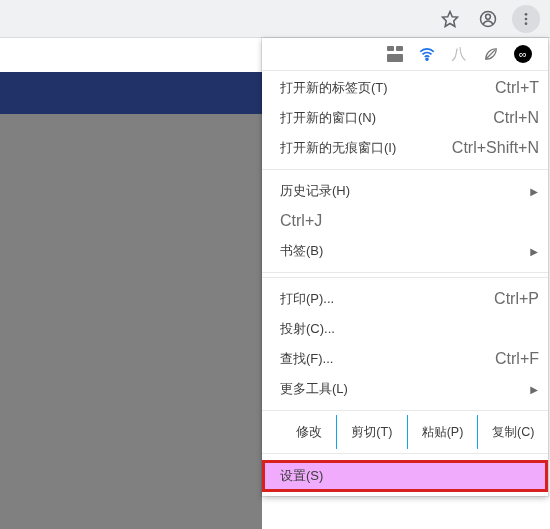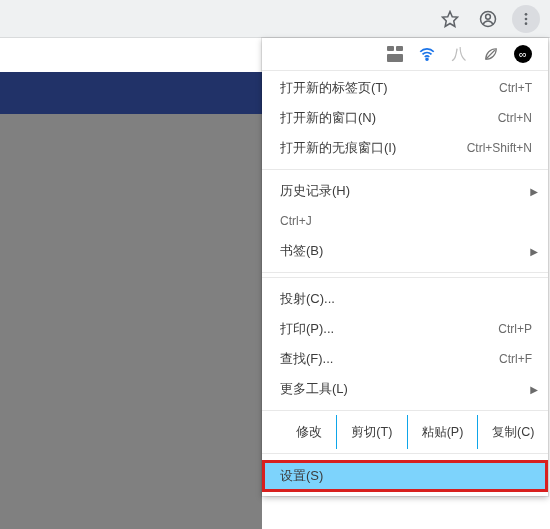--- a/index.html
+++ b/index.html
@@ -55,28 +55,28 @@
     border-bottom: 1px solid #e8e8e8;
   }
   .ext-row .ext { width:18px; height:18px; display:flex; align-items:center; justify-content:center; color:#777; }
   .ext.wifi { color:#1a73e8; }
   .ext.inf { width:18px; height:18px; border-radius:50%; background:#000; color:#fff; font-size:11px; display:flex; align-items:center; justify-content:center;}
 
   .sep { height:1px; background:#e8e8e8; margin:4px 0; }
   .group { padding: 2px 0; }
   .item {
     display:flex; align-items:center;
-    height:30px; padding:0 16px 0 18px;
+    height:30px; padding:0 9px 0 18px;
     position:relative;
     white-space:nowrap;
   }
   .item .label { flex:1; }
-  .item .shortcut { color:#6b6b6b; font-size:12px; }
+  .item .shortcut { color:#6b6b6b; font-size:16px; }
   .item .chev { position:absolute; right:10px; color:#6b6b6b; font-size:10px; }
-  .item.highlighted { border:3px solid #d8201f; height:32px; padding-left:15px; padding-right:17px; background:#7dd3fc;}
+  .item.highlighted { border:3px solid #d8201f; height:32px; padding-left:15px; padding-right:17px; background:#f0abfc;}
 
   
   .zoom-row { display:flex; align-items:center; height:34px; }
   .zoom-row .zlabel { padding-left:18px; flex:1; }
   .zoom-ctrl {
     display:flex; align-items:center; gap:0;
   }
   .zbtn {
     width:34px; height:34px; display:flex; align-items:center; justify-content:center;
     font-size:16px; color:#555;
@@ -179,25 +179,25 @@
       <span class="label">书签(B)</span>
       <span class="chev">▶</span>
     </div>
   </div>
   <div class="sep"></div>
 
   <div class="sep"></div>
 
   <div class="group">
     <div class="item">
-      <span class="label">投射(C)...</span>
-    </div>
-    <div class="item">
       <span class="label">打印(P)...</span>
       <span class="shortcut">Ctrl+P</span>
+    </div>
+    <div class="item">
+      <span class="label">投射(C)...</span>
     </div>
     <div class="item">
       <span class="label">查找(F)...</span>
       <span class="shortcut">Ctrl+F</span>
     </div>
     <div class="item">
       <span class="label">更多工具(L)</span>
       <span class="chev">▶</span>
     </div>
   </div>

